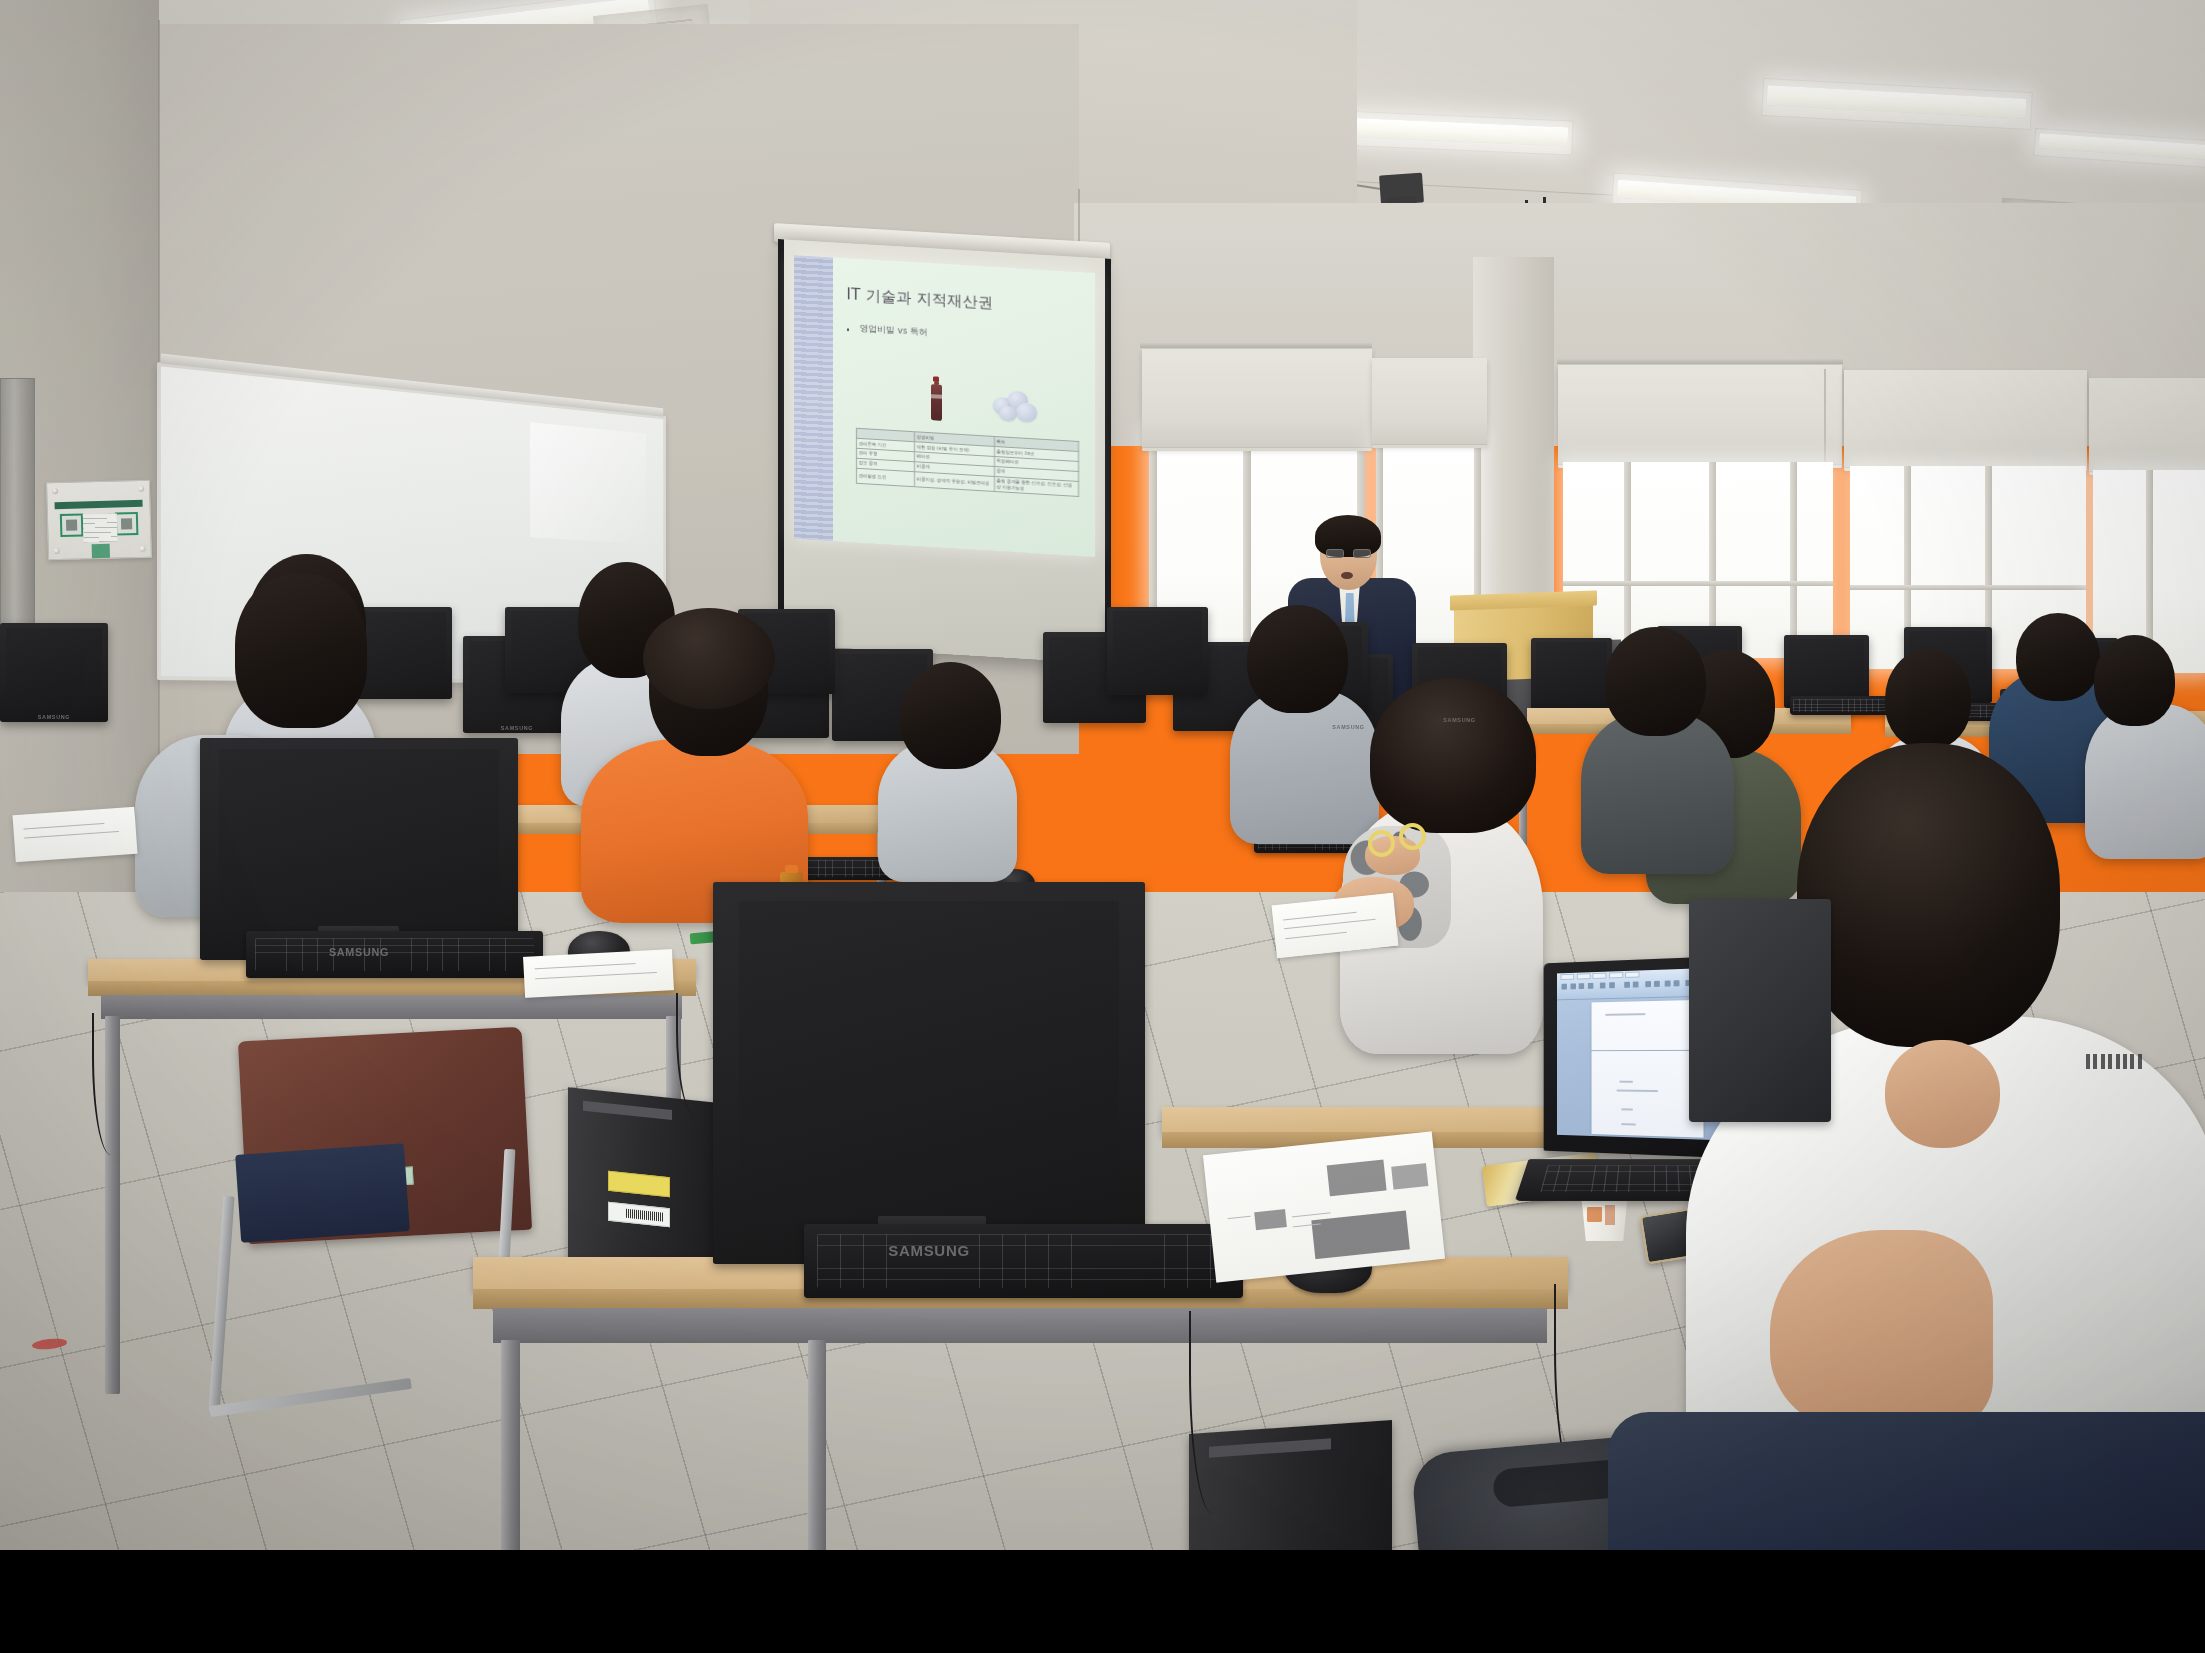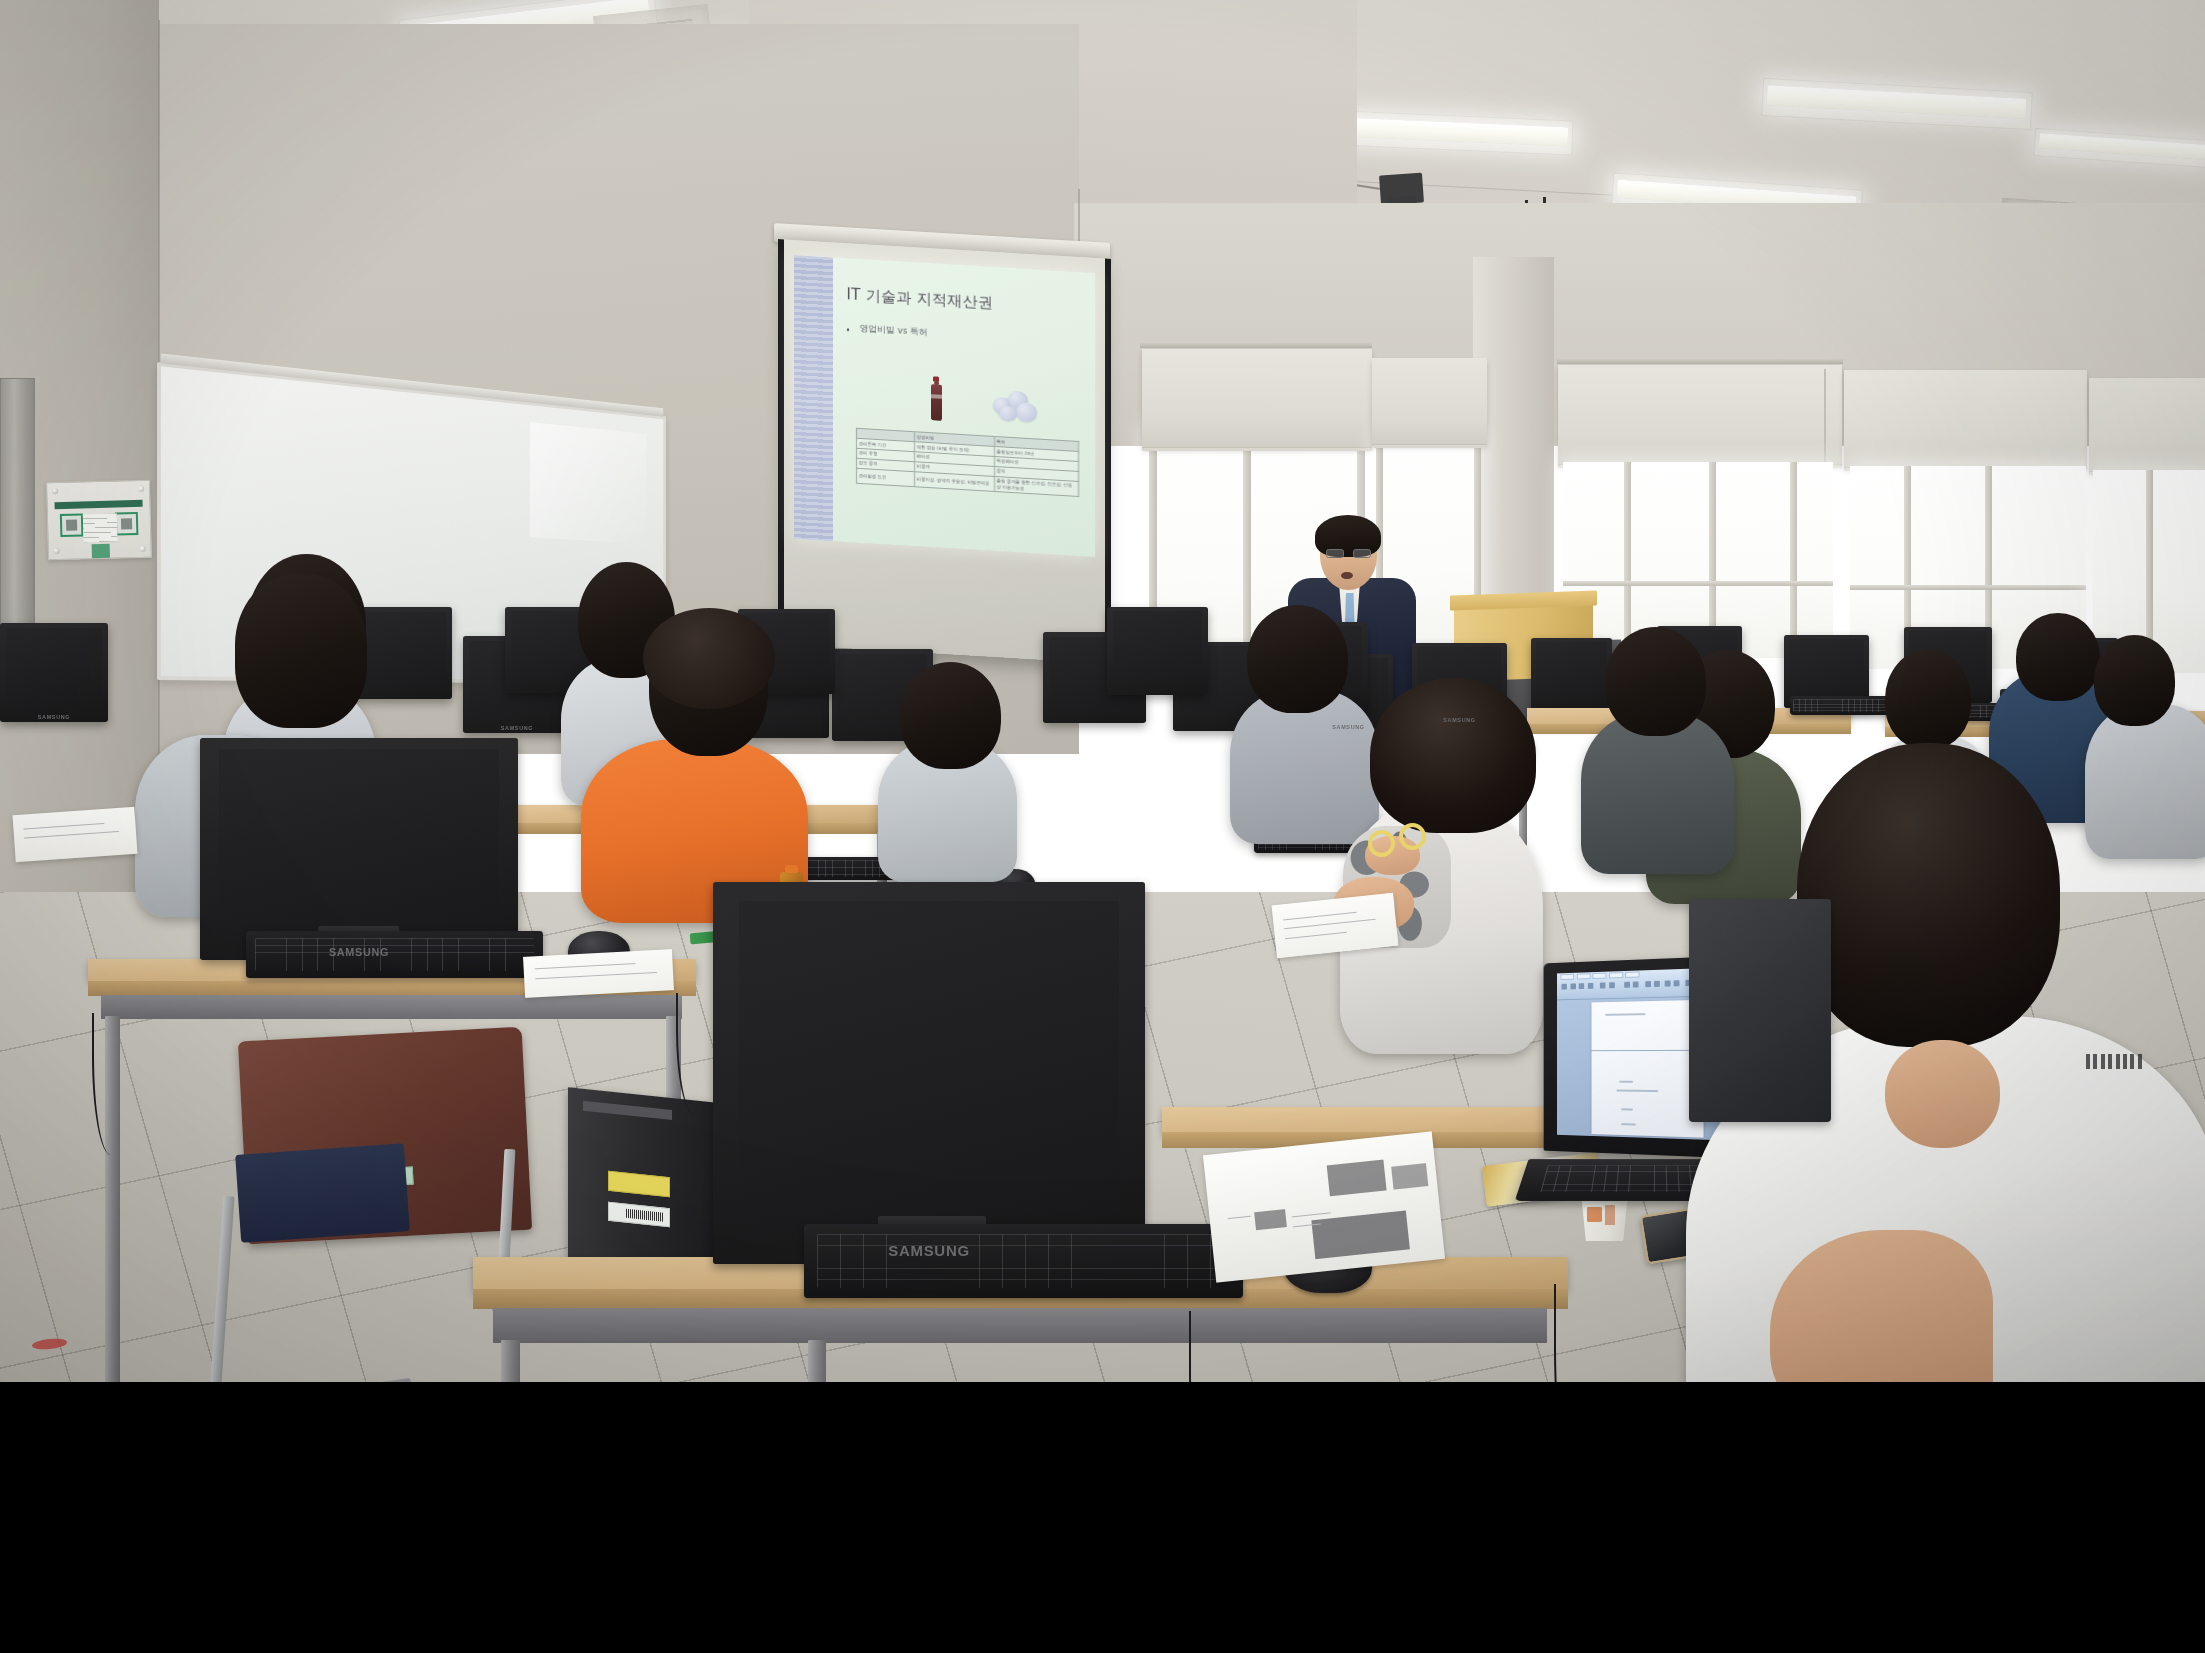--- a/index.html
+++ b/index.html
@@ -2,23 +2,23 @@
 <html style="font-size:10.8px"><head>
 <meta charset="utf-8">
 <title>Computer Lab Lecture</title>
 <style>
   * { margin:0; padding:0; box-sizing:border-box; }
   html,body { background:#000; }
   body { font-family:"Liberation Sans", sans-serif; }
 
   #scene {
     position:relative;
-    width:2205px; height:1382px;
+    width:2205px; height:1550px;
     overflow:hidden;
-    background:#ffffff;
+    background:#f97316;
   }
 
   
   .ceiling {
     position:absolute; left:0; top:0; width:2205px; height:318px;
     background:linear-gradient(178deg,#d7d4cd 0%,#ccc8c0 45%,#c3bfb7 100%);
   }
   .ceiling-right {
     position:absolute; left:1338px; top:0; width:868px; height:378px;
     background:linear-gradient(186deg,#dedbd4 0%,#d2cec6 60%,#c7c3ba 100%);

